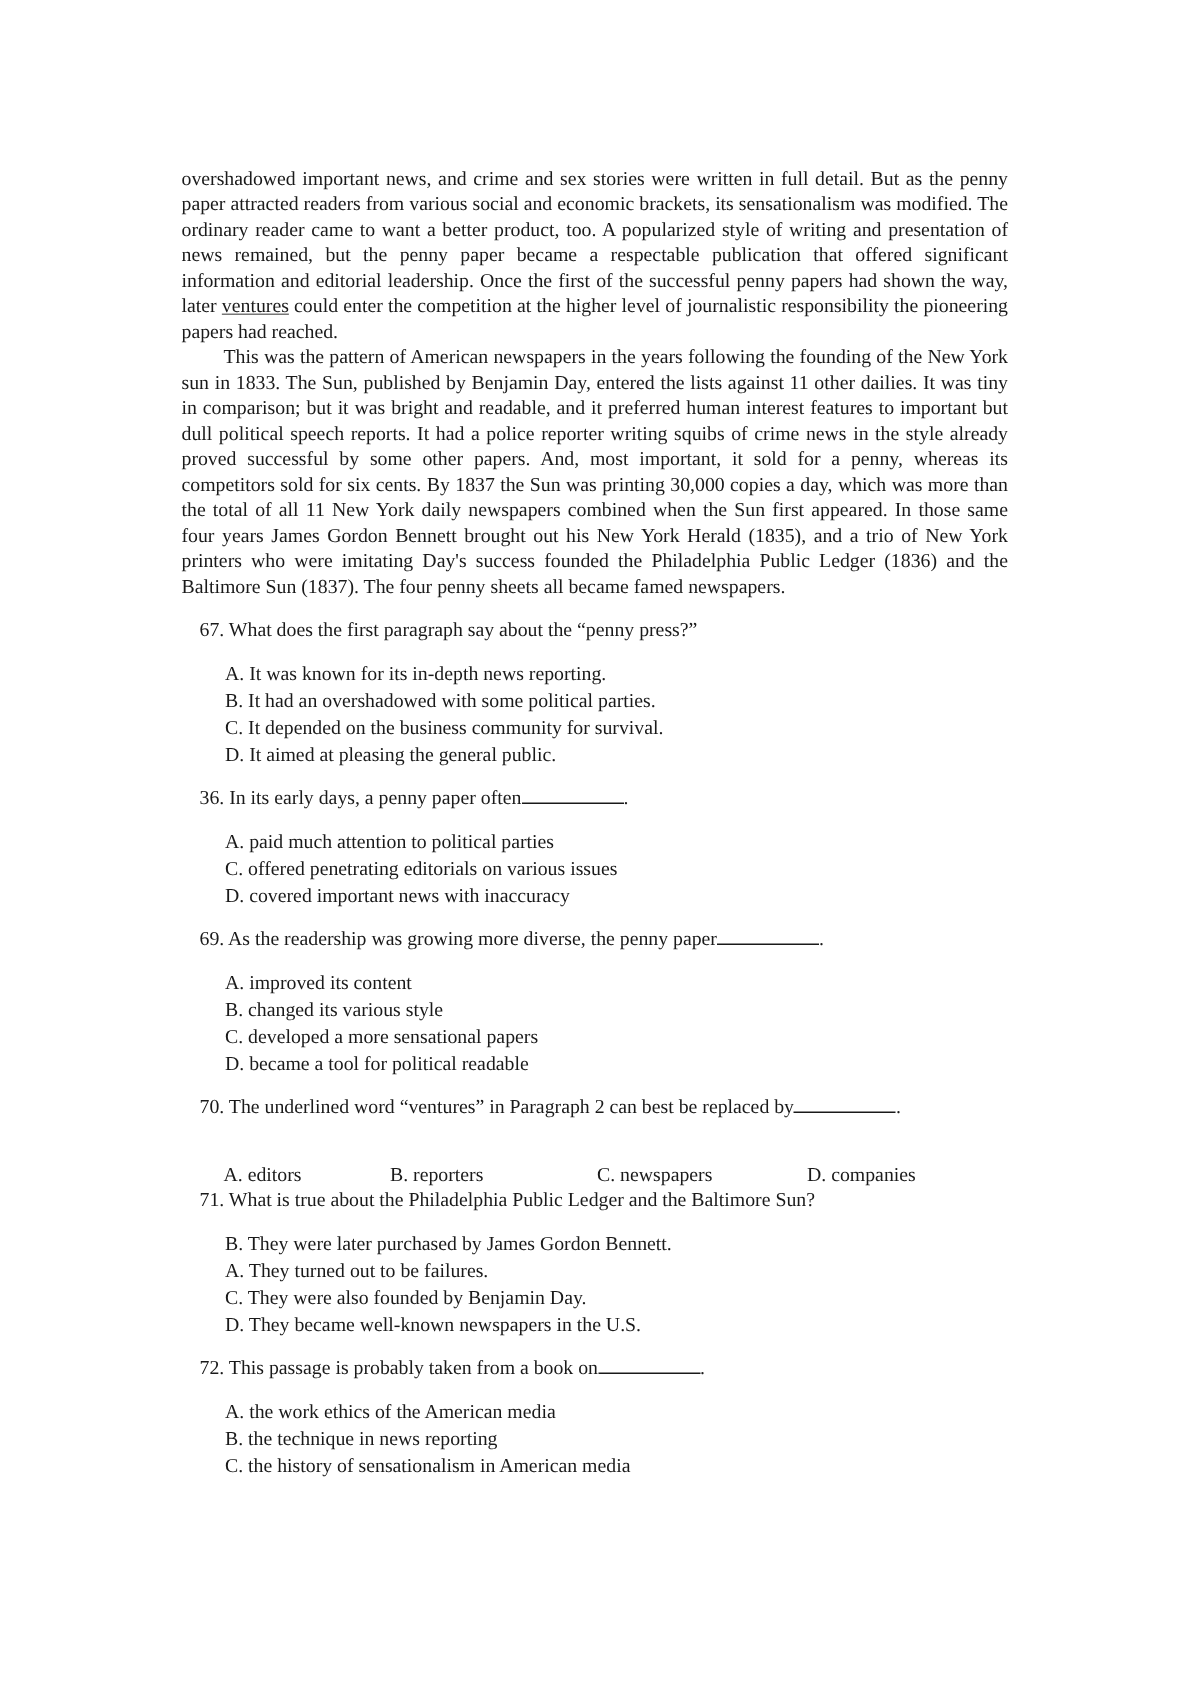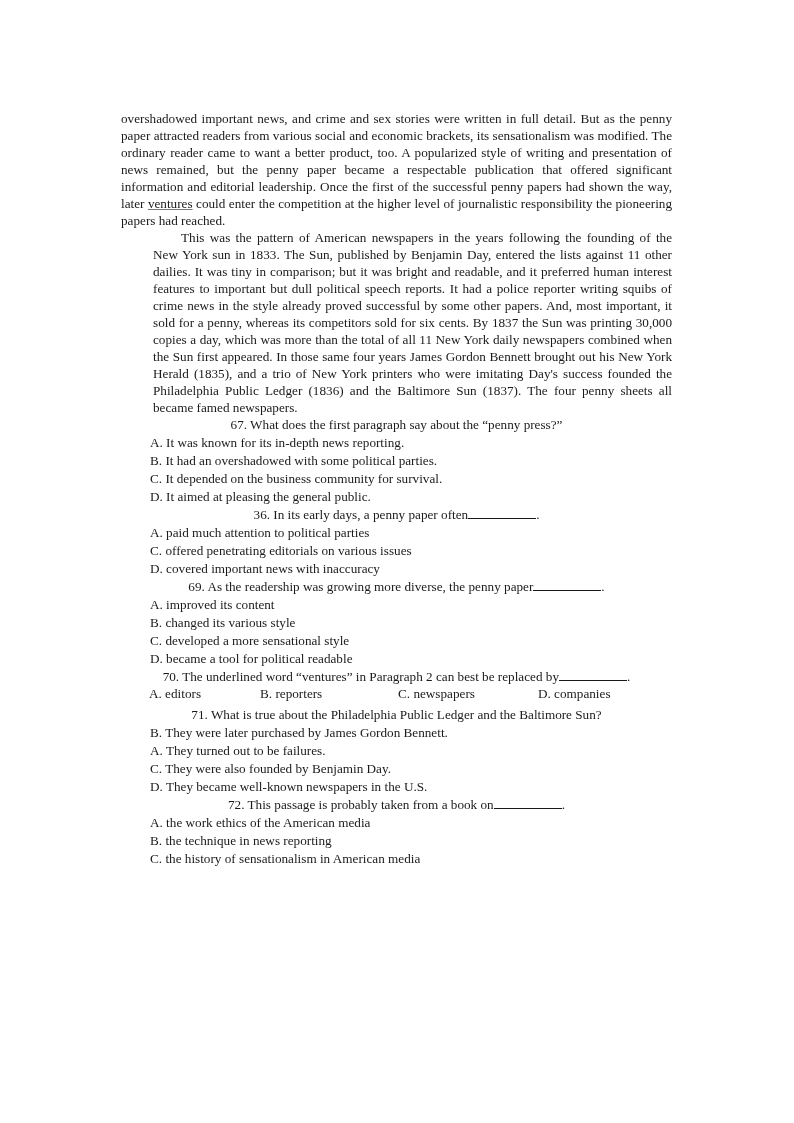--- a/index.html
+++ b/index.html
@@ -3,26 +3,26 @@
 <meta charset="utf-8">
 <style>
   html, body { margin: 0; padding: 0; background: #ffffff; }
   body { width: 794px; height: 1123px; position: relative; overflow: hidden; }
   .page {
     position: absolute; left: 121px; top: 110px; width: 551px;
     font-family: "Liberation Serif", "DejaVu Serif", serif;
     font-size: 13.2px; line-height: 17px; color: #1a1a1a;
   }
   .para { margin: 0; text-align: justify; text-align-last: left; }
-  .para.indent { text-indent: 28px; margin-left: 32px; }
+  .para.indent { text-indent: 28px; }
   .u { text-decoration: underline; text-decoration-color: #777; }
-  .q { margin: 0; text-align: center; }
+  .q { margin: 12px; }
   .opt { margin: 1px; padding-left: 28px; }
   .opt-row { position: relative; height: 20.7px; }
-  .opt-row span { position: absolute; top: 0; white-space: nowrap; }
+  .opt-row span { position: absolute; top: 16px; white-space: nowrap; }
   .blank { display: inline-block; width: 68px; border-bottom: 1px solid #1a1a1a; height: 12px; vertical-align: baseline; }
 </style>
 </head>
 <body>
 
 <div class="page">
   <p class="para"><span>overshadowed important news, and crime and sex stories were written in full detail. But as the penny paper attracted readers from various social and economic brackets, its sensationalism was modified. The ordinary reader came to want a better product, too. A popularized style of writing and presentation of news remained, but the penny paper became a respectable publication that offered significant information and editorial leadership. Once the first of the successful penny papers had shown the way, later </span><span class="u">ventures</span><span> could enter the competition at the higher level of journalistic responsibility the pioneering papers had reached.</span></p>
   <p class="para indent">This was the pattern of American newspapers in the years following the founding of the New York sun in 1833. The Sun, published by Benjamin Day, entered the lists against 11 other dailies. It was tiny in comparison; but it was bright and readable, and it preferred human interest features to important but dull political speech reports. It had a police reporter writing squibs of crime news in the style already proved successful by some other papers. And, most important, it sold for a penny, whereas its competitors sold for six cents. By 1837 the Sun was printing 30,000 copies a day, which was more than the total of all 11 New York daily newspapers combined when the Sun first appeared. In those same four years James Gordon Bennett brought out his New York Herald (1835), and a trio of New York printers who were imitating Day's success founded the Philadelphia Public Ledger (1836) and the Baltimore Sun (1837). The four penny sheets all became famed newspapers.</p>
 
   <div>
@@ -37,21 +37,21 @@
     <p class="q"><span>36. In its early days, a penny paper often</span><span class="blank"></span><span>.</span></p>
     <p class="opt">A. paid much attention to political parties</p>
     <p class="opt">C. offered penetrating editorials on various issues</p>
     <p class="opt">D. covered important news with inaccuracy</p>
   </div>
 
   <div>
     <p class="q"><span>69. As the readership was growing more diverse, the penny paper</span><span class="blank"></span><span>.</span></p>
     <p class="opt">A. improved its content</p>
     <p class="opt">B. changed its various style</p>
-    <p class="opt">C. developed a more sensational style</p>
+    <p class="opt">C. developed a more sensational papers</p>
     <p class="opt">D. became a tool for political readable</p>
   </div>
 
   <div>
     <p class="q"><span>70. The underlined word “ventures” in Paragraph 2 can best be replaced by</span><span class="blank"></span><span>.</span></p>
     <div class="opt-row">
       <span style="left:28px">A. editors</span>
       <span style="left:139px">B. reporters</span>
       <span style="left:277px">C. newspapers</span>
       <span style="left:417px">D. companies</span>

